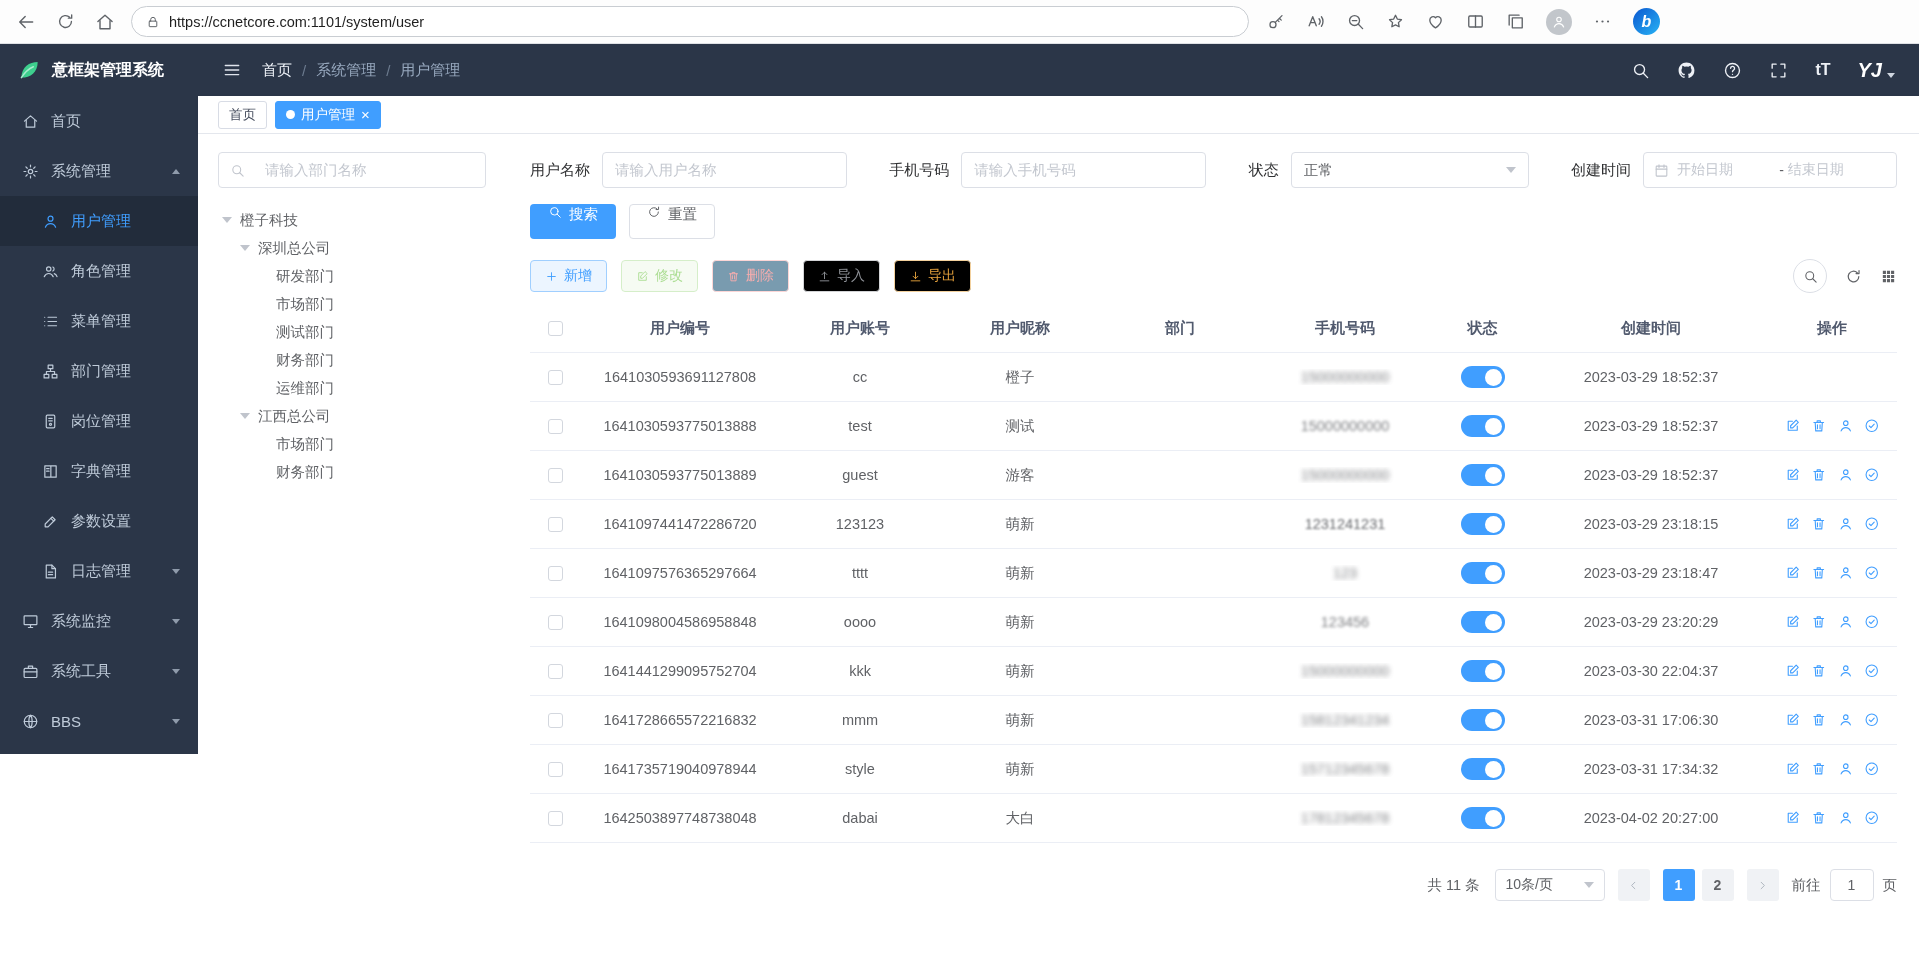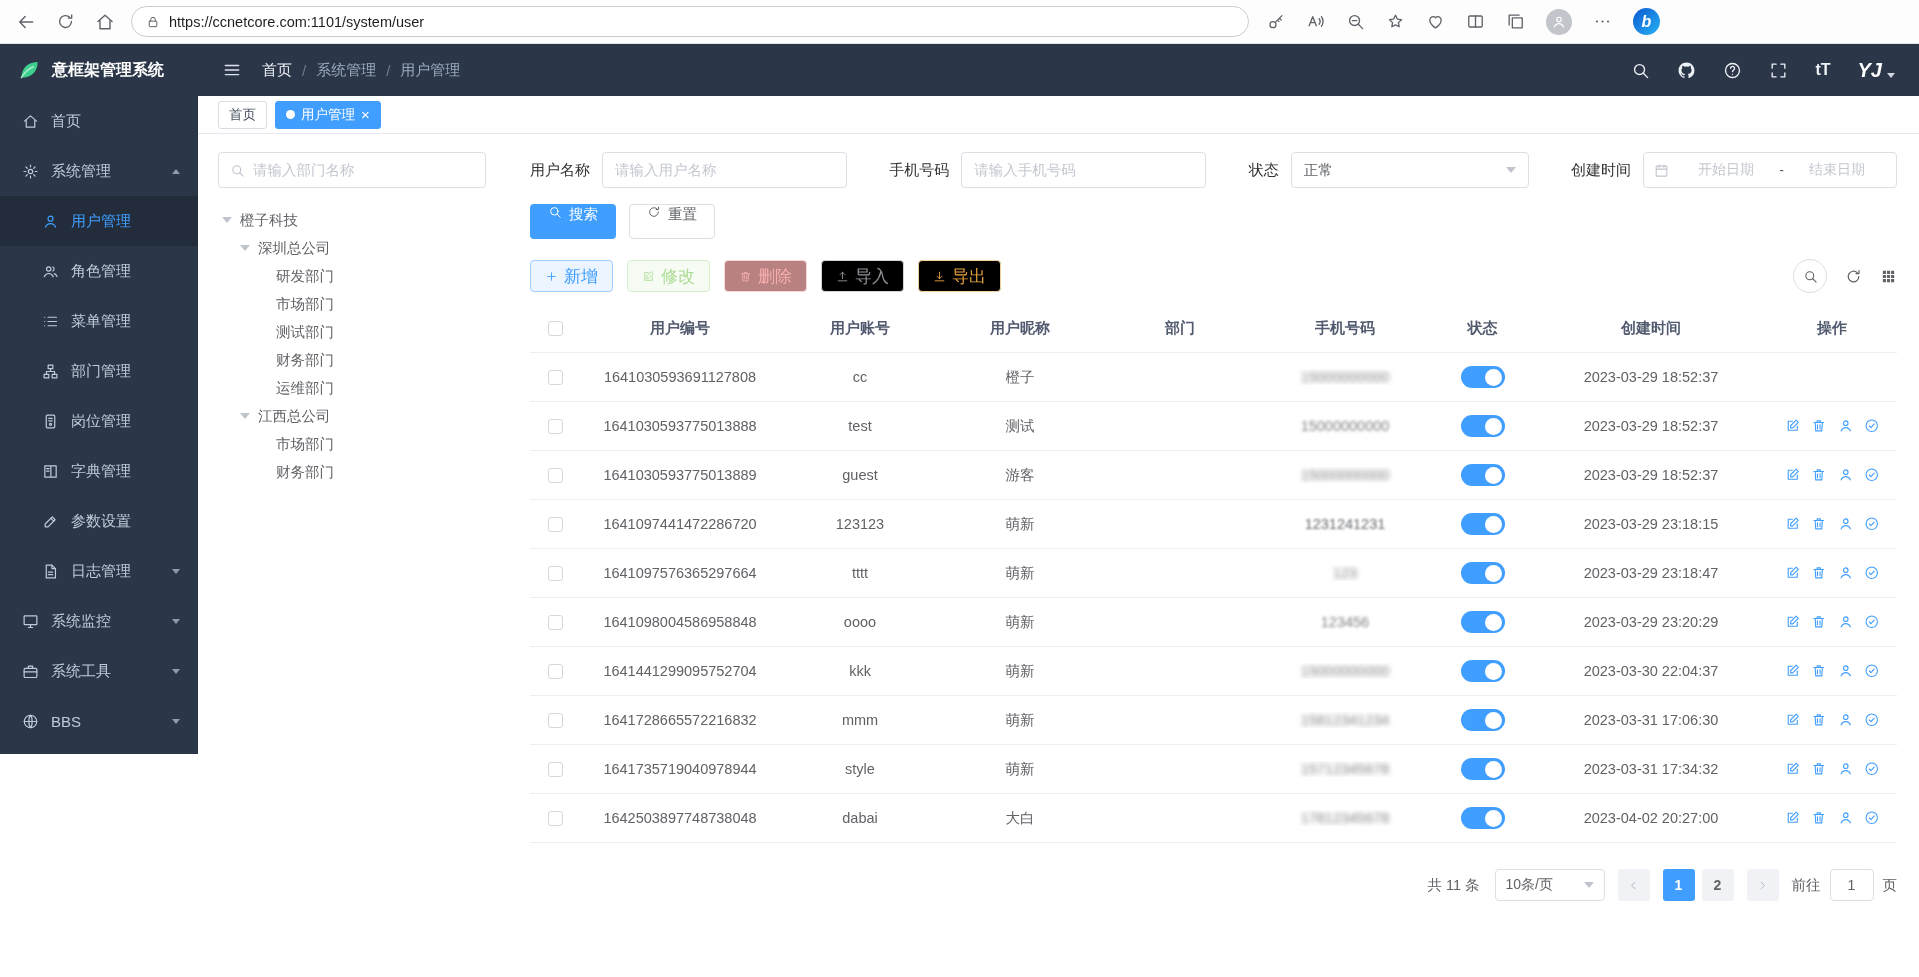--- a/index.html
+++ b/index.html
@@ -56,21 +56,21 @@
   
   .tagsbar{height:38px;background:#fff;border-bottom:1px solid #e4e7ed;box-shadow:0 1px 3px rgba(0,21,41,.08);display:flex;align-items:center;padding:0 20px;gap:8px;flex-shrink:0}
   .tag{height:28px;display:inline-flex;align-items:center;padding:0 10px;border:1px solid #d8dce5;color:#495060;font-size:13.5px;background:#fff;border-radius:3px;gap:6px;cursor:pointer;white-space:nowrap}
   .tag.active{background:#409eff;border-color:#409eff;color:#fff}
   .tag-dot{width:9px;height:9px;border-radius:50%;background:#fff;display:inline-block}
   .tag-close{font-size:15px;line-height:1;cursor:pointer}
 
   
   .content{flex:1;display:flex;padding:18px 22px 0 20px;background:#fff;min-height:0}
   .left-panel{width:268px;margin-right:44px;flex-shrink:0}
-  .tree-search{height:36px;border:1px solid #dcdfe6;border-radius:4px;display:flex;align-items:center;padding:12px 11px;gap:8px}
+  .tree-search{height:36px;border:1px solid #dcdfe6;border-radius:4px;display:flex;align-items:center;padding:12px 11px;gap:20px}
   .tree-search .icon{color:#c0c4cc}
   .tree-search input{border:none;outline:none;flex:1;font-size:14.5px;color:#606266;font-family:inherit;min-width:0;background:transparent}
   .tree-search input::placeholder{color:#c3c7cf}
   .tree{margin-top:18px}
   .tree-node{height:28px;display:flex;align-items:center;font-size:14.5px;color:#606266;cursor:pointer;white-space:nowrap}
   .tree-node.lv0{padding-left:4px}
   .tree-node.lv1{padding-left:22px}
   .tree-node.lv2{padding-left:40px}
   .t-caret{width:0;height:0;border-left:5px solid transparent;border-right:5px solid transparent;border-top:6px solid #c0c4cc;margin-right:8px}
   .t-caret-sp{width:18px;flex-shrink:0}
@@ -79,35 +79,35 @@
   .filter-row{display:flex;align-items:center;justify-content:space-between;margin-bottom:16px}
   .f-group{display:flex;align-items:center}
   .f-label{font-size:15px;font-weight:normal;color:#303133;margin-right:12px;white-space:nowrap}
   .f-input{height:36px;border:1px solid #dcdfe6;border-radius:4px;padding:0 12px;font-size:14.5px;color:#606266;outline:none;font-family:inherit}
   .f-input::placeholder{color:#c3c7cf}
   .w245{width:245px}
   .select{width:238px;height:36px;border:1px solid #dcdfe6;border-radius:4px;display:flex;align-items:center;justify-content:space-between;padding:0 12px;font-size:14.5px;color:#606266;cursor:pointer}
   .sel-caret{width:0;height:0;border-left:5px solid transparent;border-right:5px solid transparent;border-top:6px solid #c0c4cc}
   .daterange{width:254px;height:36px;border:1px solid #dcdfe6;border-radius:4px;display:flex;align-items:center;padding:0 10px;gap:4px;font-size:14px;color:#c3c7cf;cursor:pointer}
   .daterange .icon{color:#c0c4cc;margin-right:4px}
-  .dr-ph{flex:1;text-align:center;white-space:nowrap}
+  .dr-ph{flex:1;text-align:left;white-space:nowrap}
   .dr-sep{color:#606266}
 
   .btn-row{display:flex;gap:13px;margin-bottom:20px}
   .btn{height:35px;border-radius:4px;display:inline-flex;align-items:flex-start;gap:7px;padding:0 17px;font-size:14.5px;cursor:pointer;border:1px solid transparent;white-space:nowrap}
   .btn .icon{width:14px;height:14px}
   .btn-primary{background:#409eff;color:#fff}
   .btn-plain{background:#fff;border-color:#dcdfe6;color:#606266}
 
   .action-row{display:flex;align-items:center;gap:14px;margin-bottom:12px}
-  .btn-sm{height:32px;padding:0 14px;font-size:17px;border-radius:4px;display:inline-flex;align-items:center;gap:6px;border:1px solid;cursor:pointer;white-space:nowrap}
+  .btn-sm{height:32px;padding:0 14px;font-size:14px;border-radius:4px;display:inline-flex;align-items:center;gap:6px;border:1px solid;cursor:pointer;white-space:nowrap}
   .btn-sm .icon{width:13px;height:13px}
   .btn-add{background:#ecf5ff;border-color:#a0cfff;color:#409eff}
   .btn-edit{background:#f0f9eb;border-color:#b3e19d;color:#67c23a;opacity:.55}
-  .btn-del{background:#7f1d1d;border-color:#fab6b6;color:#f56c6c;opacity:.55}
+  .btn-del{background:#0c4a6e;border-color:#fab6b6;color:#f56c6c;opacity:.55}
   .btn-import{background:#000000;border-color:#d3d4d6;color:#909399}
   .btn-export{background:#000000;border-color:#f3d19e;color:#e6a23c}
   .action-icons{margin-left:auto;display:flex;align-items:center;gap:18px;color:#606266}
   .circle-btn{width:34px;height:34px;border:1px solid #dcdfe6;border-radius:50%;display:flex;align-items:center;justify-content:center;cursor:pointer}
   .circle-btn .icon{width:15px;height:15px}
   .flat-icon{width:17px;height:17px;cursor:pointer}
 
   
   .t-head,.t-row{display:flex;align-items:center;border-bottom:1px solid #ebeef5}
   .t-head{height:48px;font-weight:bold;color:#515a6e;font-size:15px}

